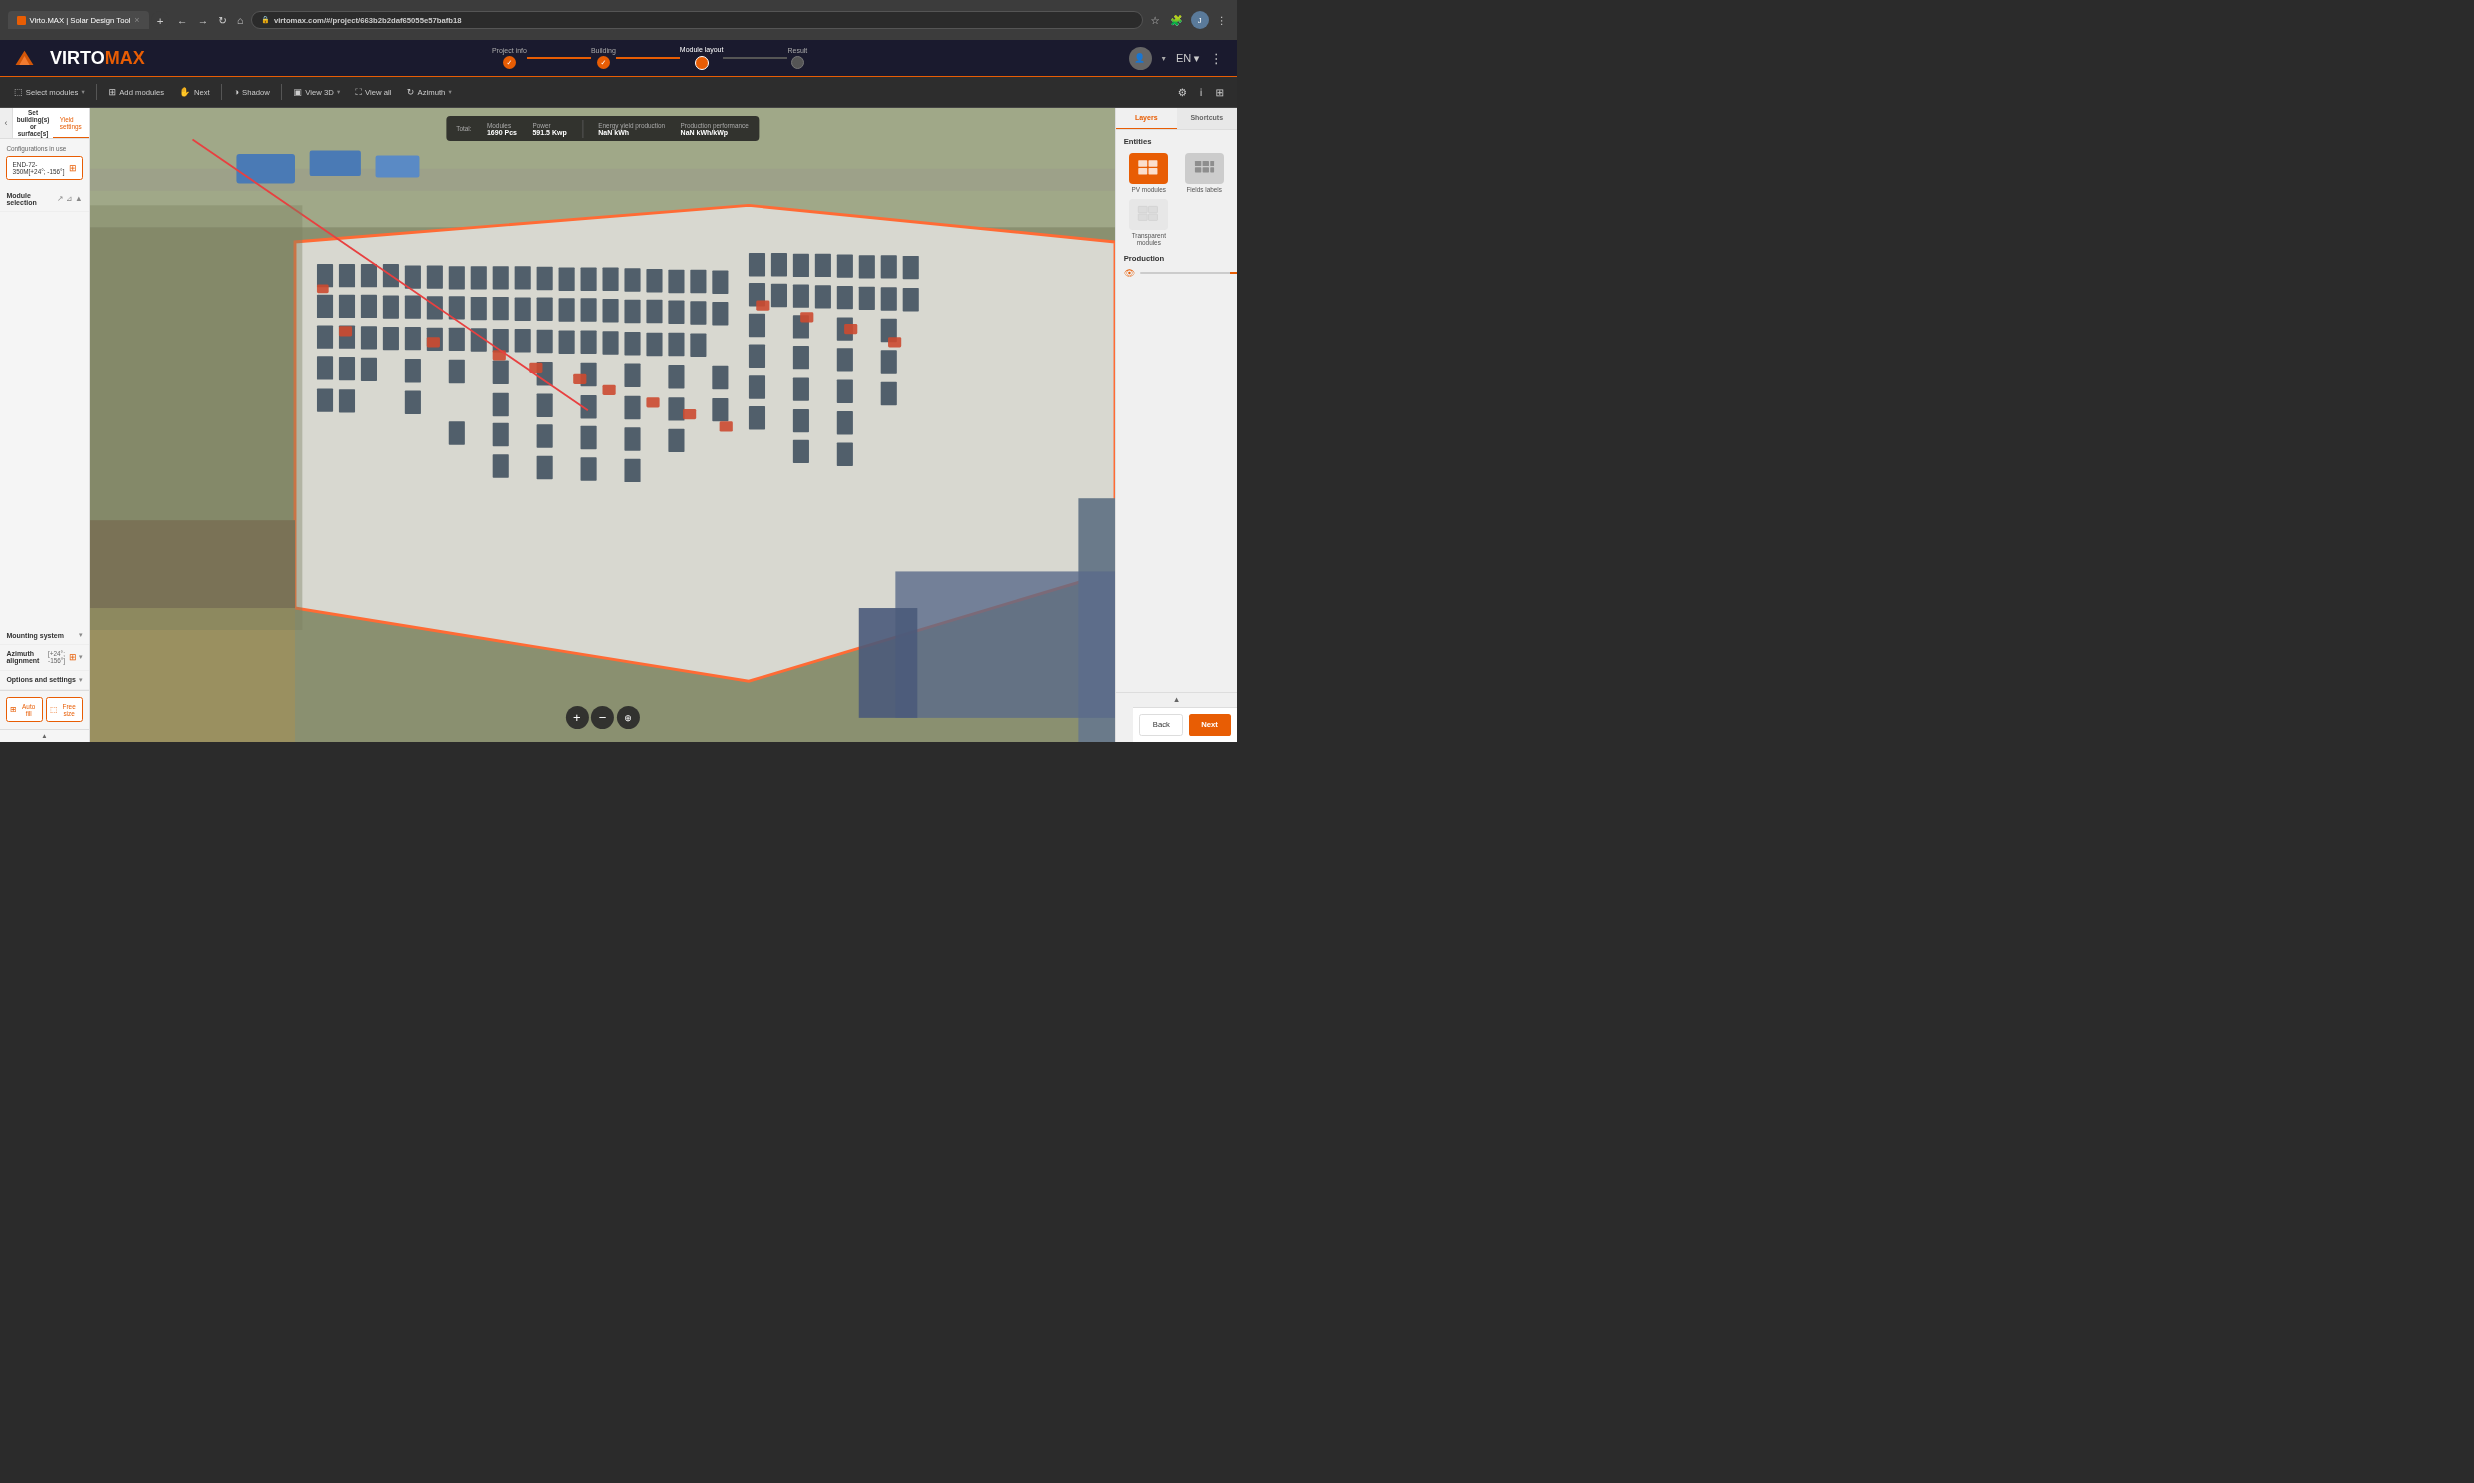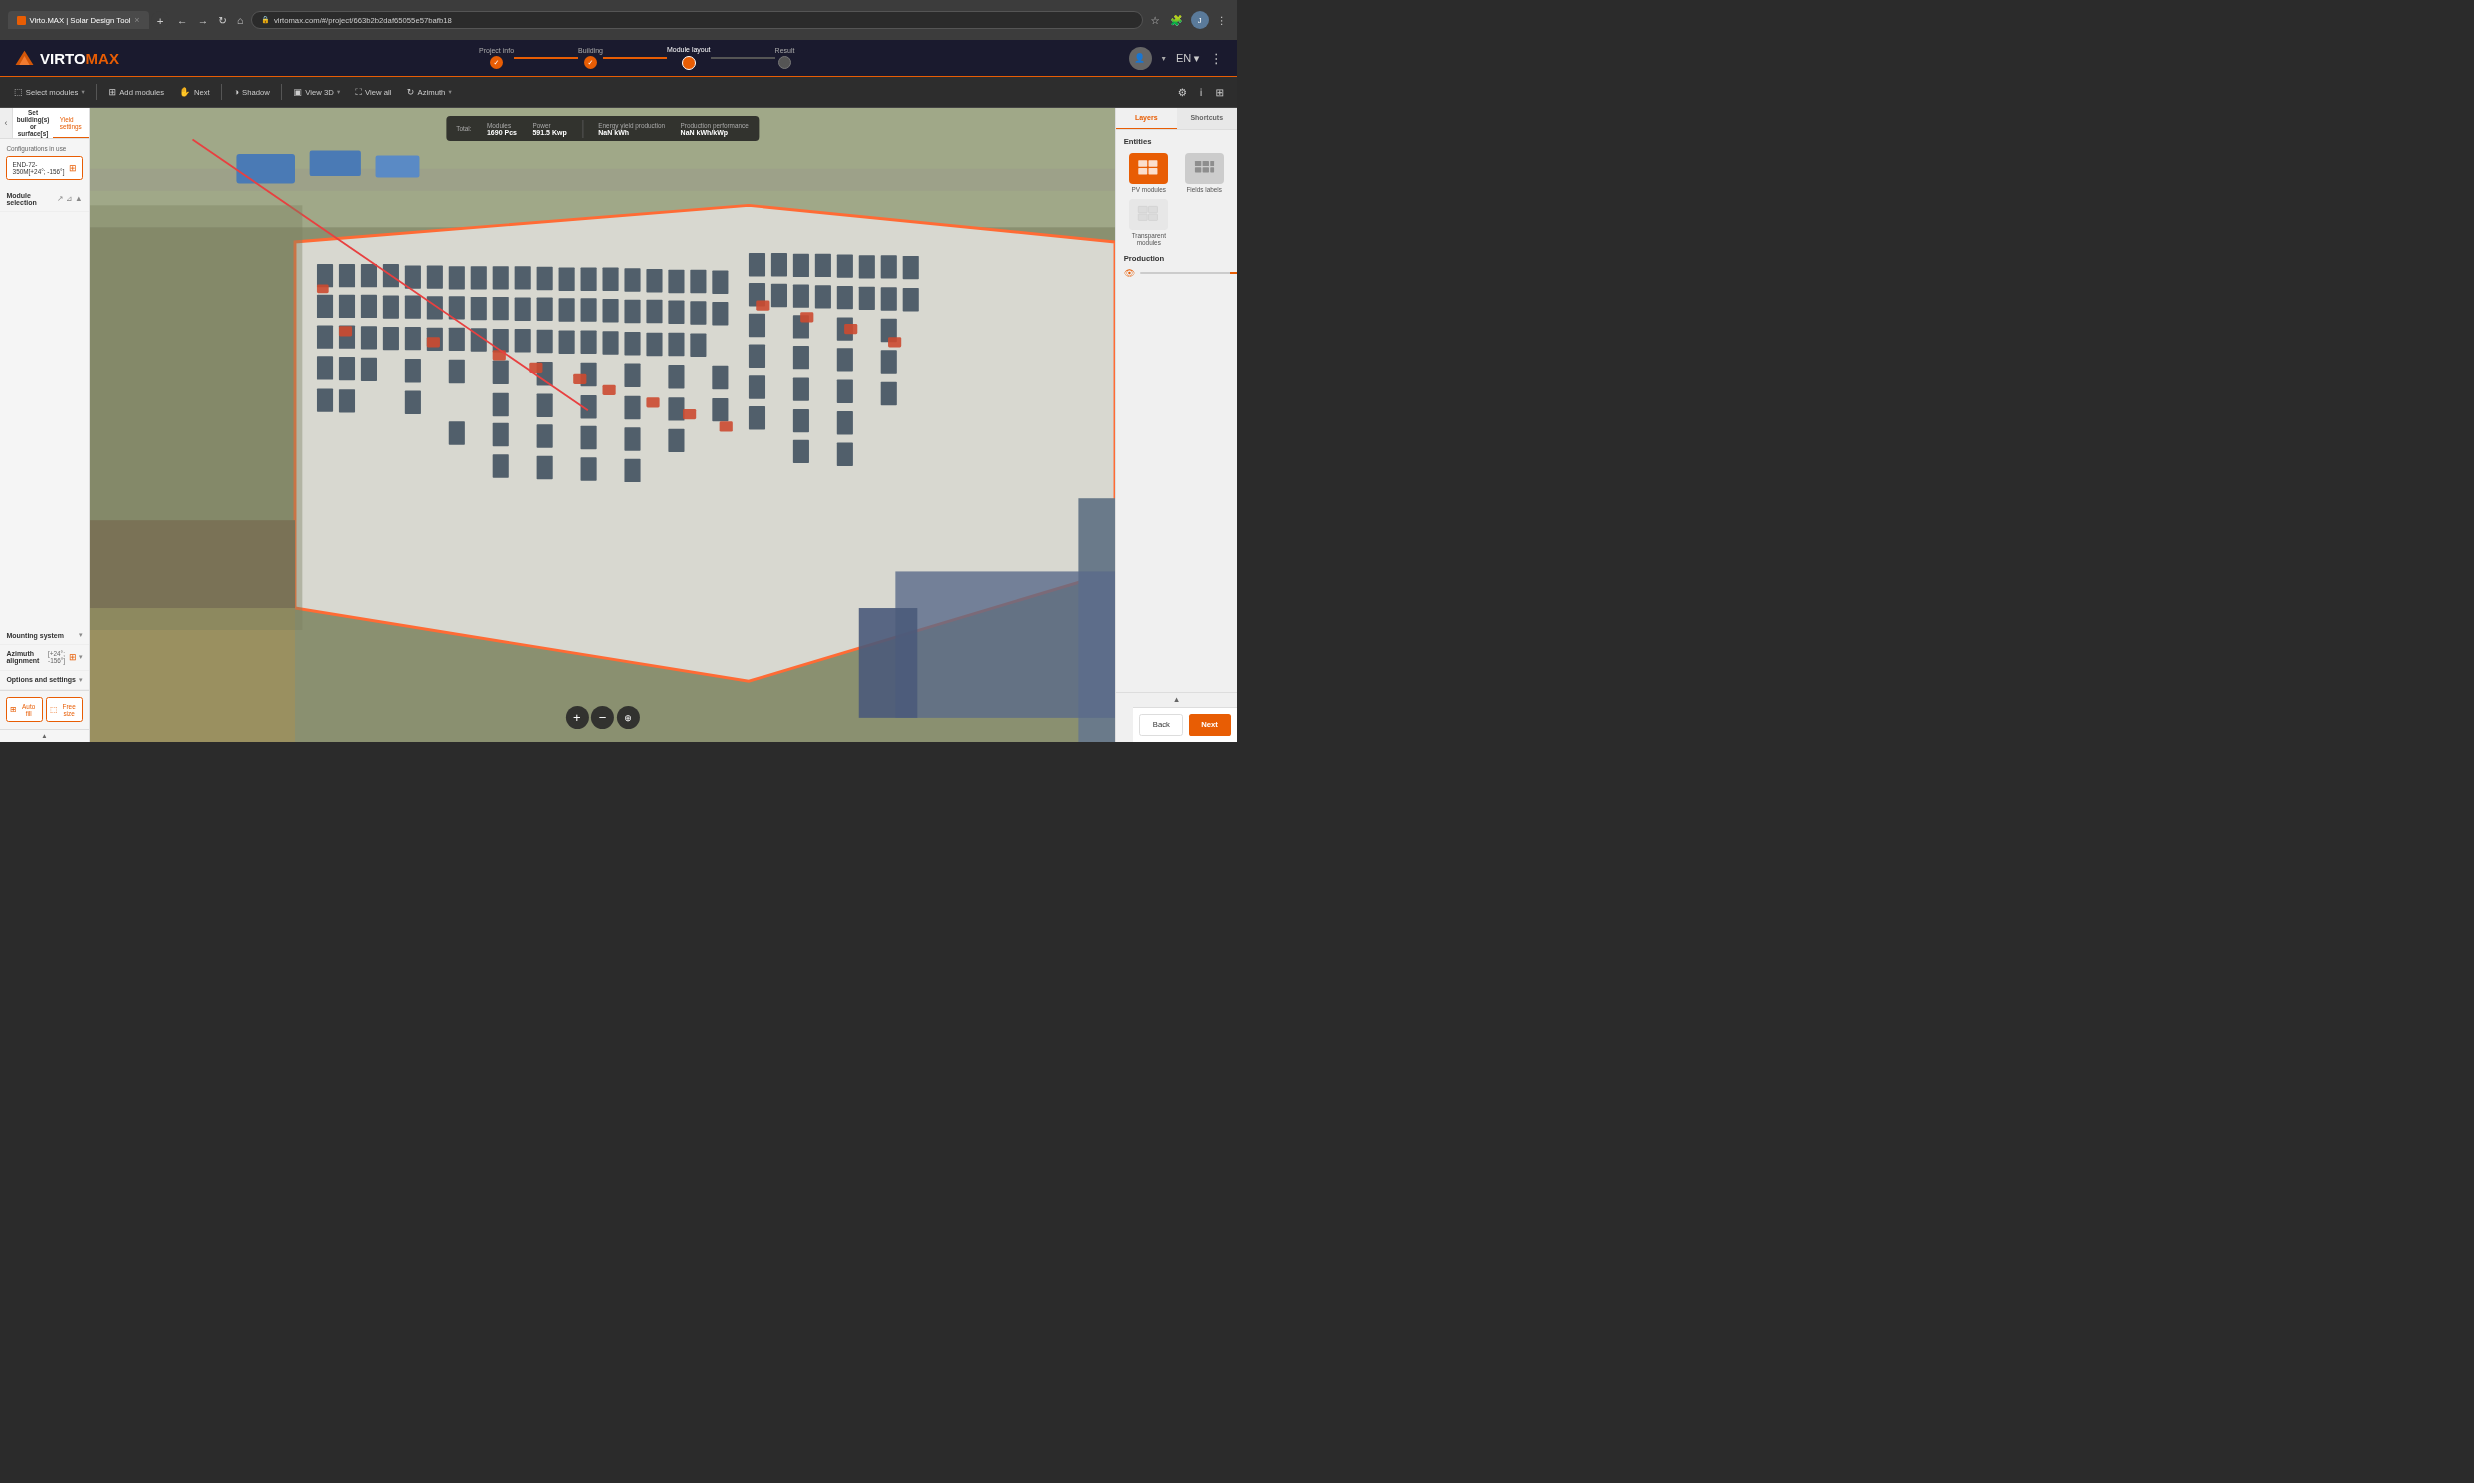--- a/index.html
+++ b/index.html
@@ -7,26 +7,26 @@
 
     
     .browser-chrome { background: #3c3c3c; height: 40px; display: flex; align-items: center; padding: 0 7.7px; gap: 5.2px; }
     .browser-tabs { display: flex; align-items: center; gap: 2.6px; flex: 0 0 auto; }
     .browser-tab { background: #2b2b2b; border-radius: 3.9px 3.9px 0 0; padding: 3.9px 9px; display: flex; align-items: center; gap: 3.9px; color: #ccc; font-size: 7.7px; min-width: 103px; }
     .browser-tab.active { background: #4a4a4a; color: #fff; }
     .tab-favicon { width: 9px; height: 9px; background: #e85d04; border-radius: 1.3px; flex-shrink: 0; }
     .tab-close { margin-left: auto; color: #888; font-size: 9px; cursor: pointer; }
     .browser-nav { display: flex; align-items: center; gap: 5.2px; flex: 1; }
     .nav-btn { background: none; border: none; color: #ccc; font-size: 10.3px; cursor: pointer; padding: 2.6px; border-radius: 1.9px; }
-    .url-bar { flex: 1; background: #2b2b2b; border: 0.6px solid #555; border-radius: 13px; padding: 3.2px 9px; color: #ccc; font-size: 7.7px; display: flex; align-items: center; gap: 3.9px; }
+    .url-bar { flex: 1; background: #2b2b2b; border: 0.6px solid #555; border-radius: 13px; padding: 3.2px 9px; color: #ccc; font-size: 7.7px; display: flex; align-items: center; gap: 3.9px; font-weight: bold; }
     .browser-action-btn { background: none; border: none; color: #ccc; cursor: pointer; font-size: 10.3px; padding: 2.6px; }
 
     
     .app-header { background: #1a1a2e; height: 37px; display: flex; align-items: center; padding: 0 13px; border-bottom: 1.3px solid #e85d04; }
-    .logo { display: flex; align-items: center; gap: 4px; color: #fff; font-weight: 700; font-size: 15px; margin-right: 26px; }
+    .logo { display: flex; align-items: center; gap: 14px; color: #fff; font-weight: 700; font-size: 18px; margin-right: 26px; }
     .logo-icon { width: 23px; height: 23px; }
     .logo-max { color: #e85d04; }
     .step-label { font-size: 7px; color: #aaa; margin-bottom: 2.6px; white-space: nowrap; }
     .step-label.active { color: #fff; }
     .step-dot { width: 13px; height: 13px; border-radius: 50%; display: flex; align-items: center; justify-content: center; font-size: 7px; color: #fff; flex-shrink: 0; }
     .step-dot.completed { background: #e85d04; }
     .step-dot.active { background: #e85d04; border: 1.9px solid #fff; width: 14px; height: 14px; }
     .step-dot.pending { background: #555; border: 1.3px solid #777; }
 
     .header-right { display: flex; align-items: center; gap: 10.3px; }

